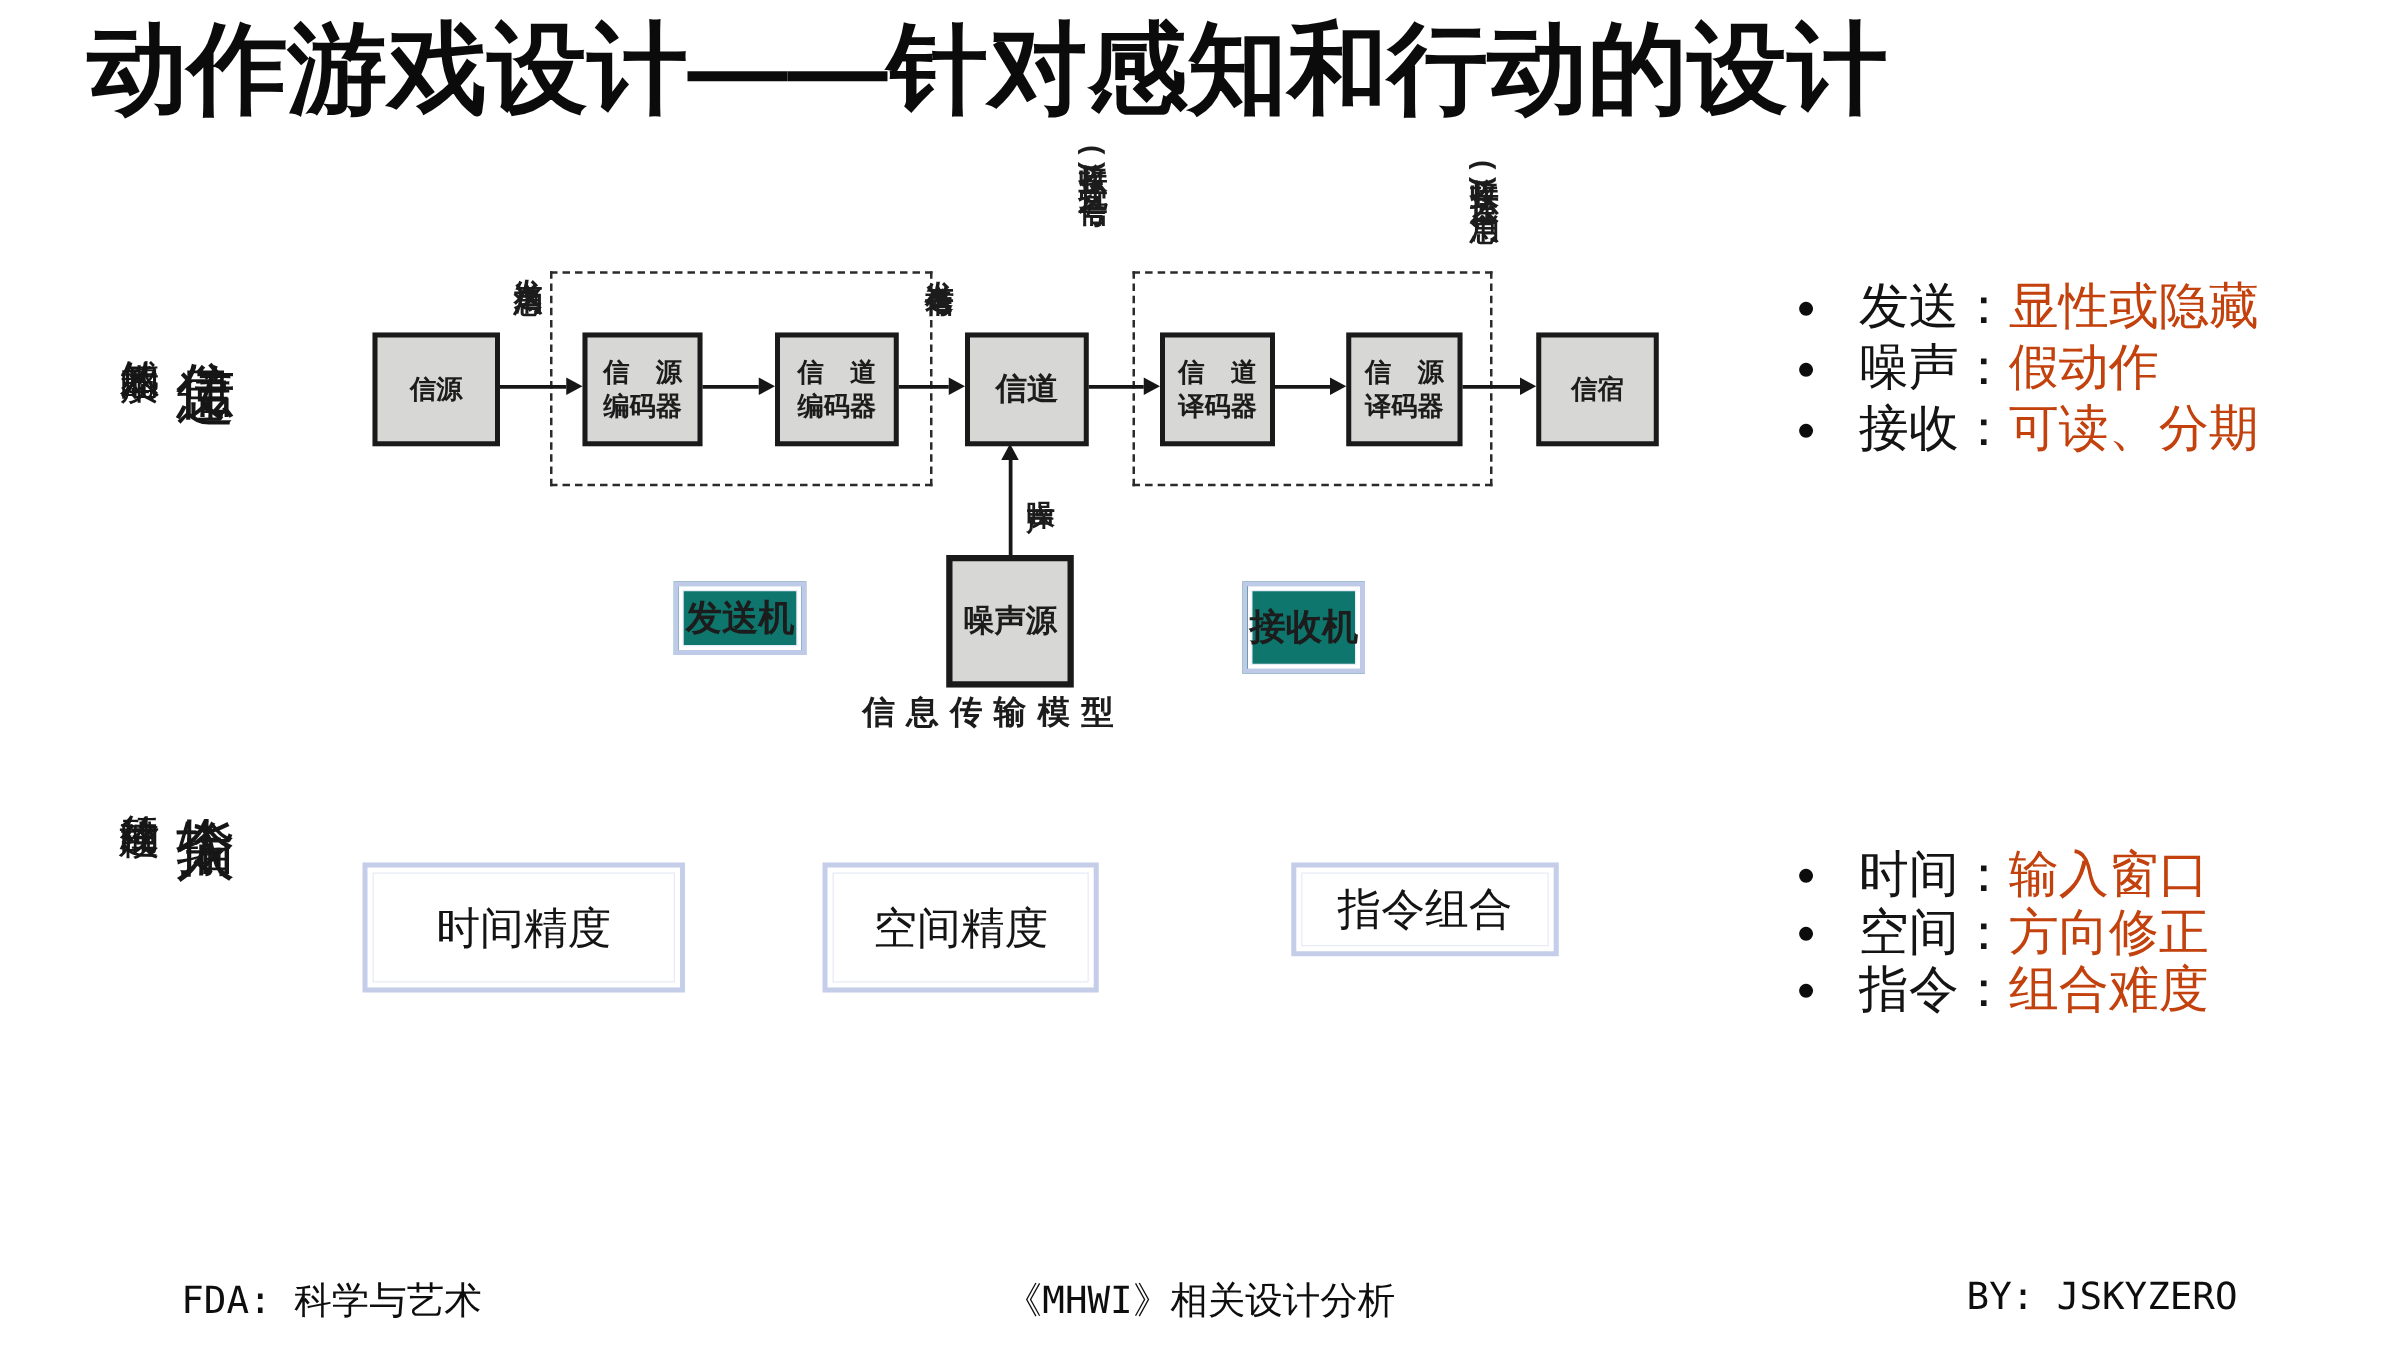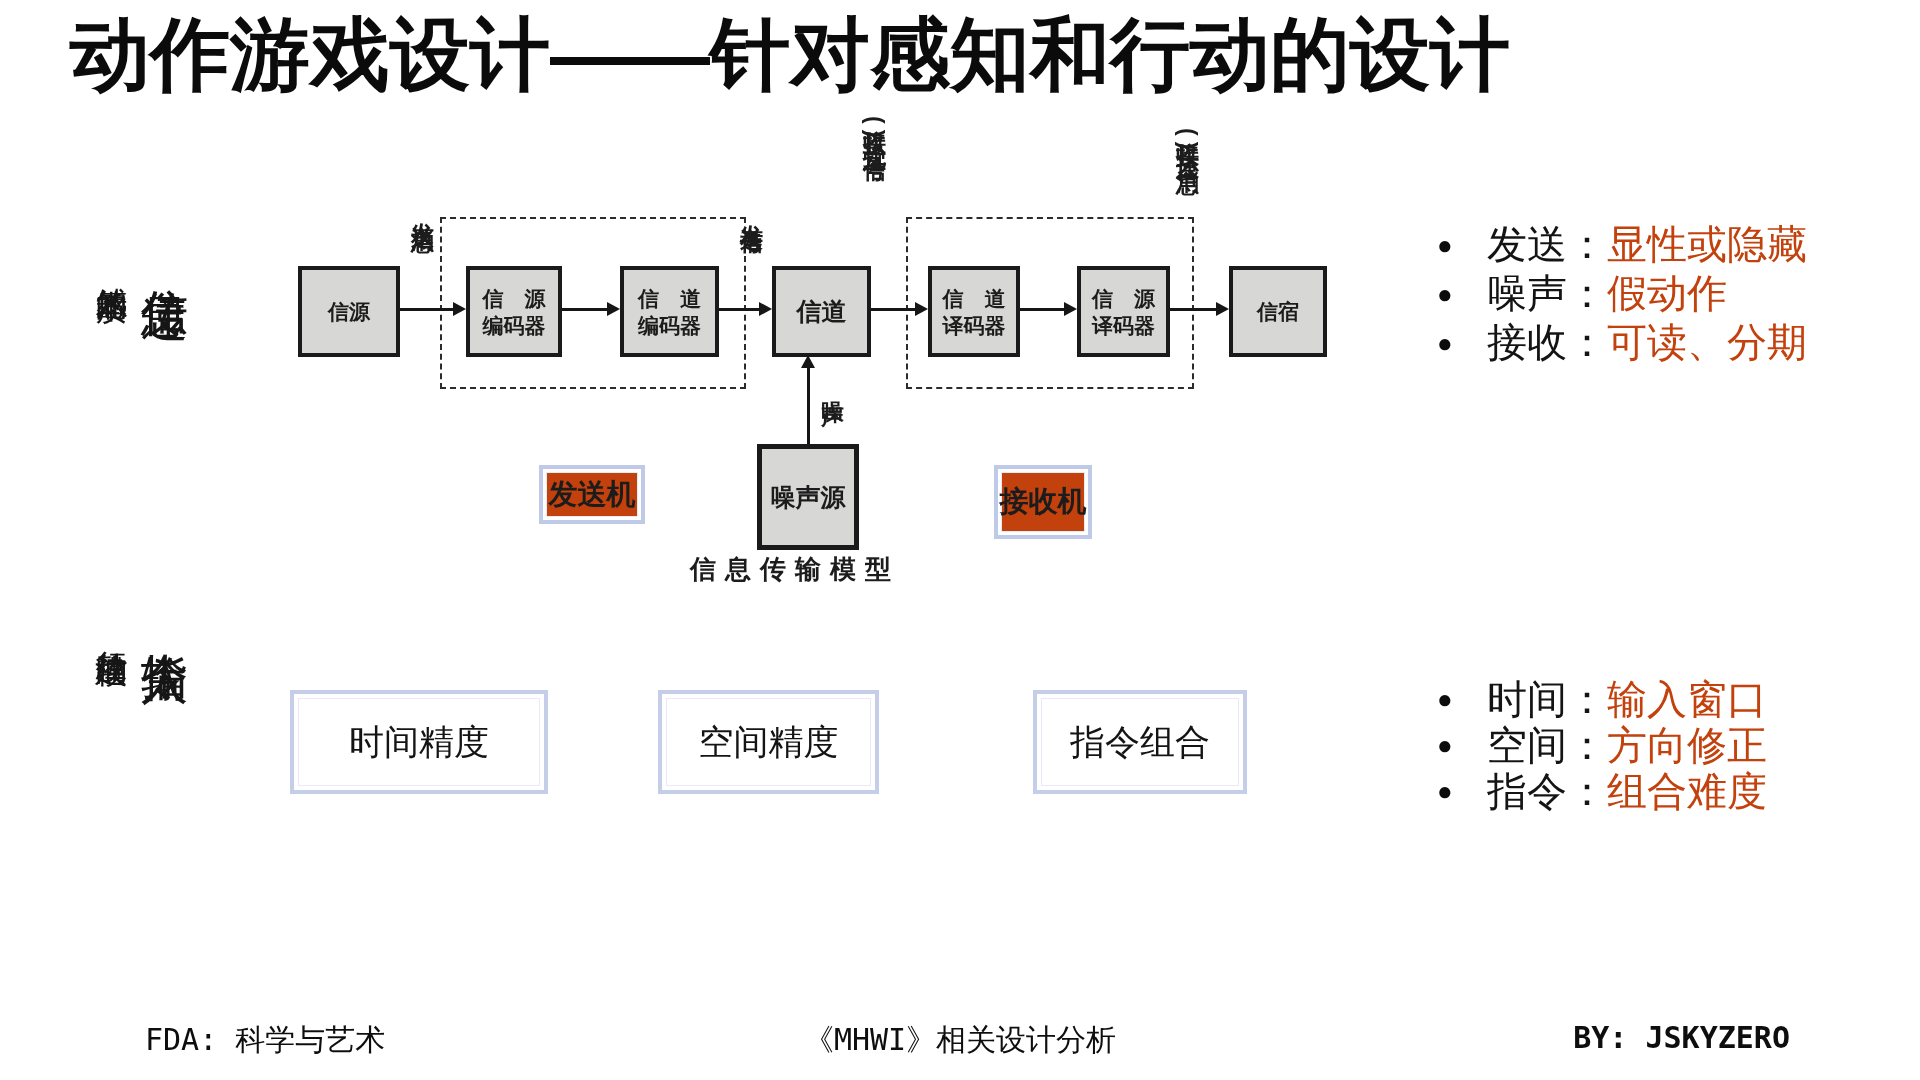--- a/index.html
+++ b/index.html
@@ -39,21 +39,21 @@
   .vline{position:absolute;width:3px;background:#161616;}
   .uptri{
     position:absolute;width:0;height:0;
     border-bottom:13px solid #161616;border-left:7px solid transparent;border-right:7px solid transparent;
   }
   .edgelabel{
     position:absolute;writing-mode:vertical-rl;text-orientation:mixed;
     font-size:23px;font-weight:700;color:#1c1c1c;letter-spacing:2px;white-space:nowrap;
   }
   .tag{
-    position:absolute;background:#c2410c;border:4px solid #bfcae8;box-sizing:border-box;
+    position:absolute;background:#0f766e;border:4px solid #bfcae8;box-sizing:border-box;
     display:flex;align-items:center;justify-content:center;
     font-size:29px;font-weight:700;color:#1c1c1c;
     box-shadow:inset 0 0 0 3px #ffffff, inset 0 0 0 4px #e7ebf6;
   }
   .caption{
     position:absolute;font-size:26px;font-weight:700;letter-spacing:9px;color:#1c1c1c;
     text-align:center;white-space:nowrap;
   }
 
   
@@ -160,21 +160,21 @@
   </div>
   <div class="brow">
     <span class="bdot">●</span>
     <span class="blabel">接收：</span>
     <span class="bvalue">可读、分期</span>
   </div>
 </div>
 
 <div class="abox" style="left:290px;top:690px;width:258px;height:104px;">时间精度</div>
 <div class="abox" style="left:658px;top:690px;width:221px;height:104px;">空间精度</div>
-<div class="abox" style="left:1033px;top:690px;width:214px;height:104px;">指令组合</div>
+<div class="abox" style="left:1033px;top:690px;width:214px;height:75px;">指令组合</div>
 
 <div class="bullets bottom" style="left:1437px;top:676px;">
   <div class="brow">
     <span class="bdot">●</span>
     <span class="blabel">时间：</span>
     <span class="bvalue">输入窗口</span>
   </div>
   <div class="brow">
     <span class="bdot">●</span>
     <span class="blabel">空间：</span>
@@ -182,13 +182,13 @@
   </div>
   <div class="brow">
     <span class="bdot">●</span>
     <span class="blabel">指令：</span>
     <span class="bvalue">组合难度</span>
   </div>
 </div>
 
 <div class="footer-item" style="left:145px;">FDA: 科学与艺术</div>
 <div class="footer-item" style="left:50%;transform:translateX(-50%);">《MHWI》相关设计分析</div>
-<div class="footer-item" style="right:130px;font-weight:bold;">BY: JSKYZERO</div>
+<div class="footer-item" style="right:130px;">BY: JSKYZERO</div>
 
 </body></html>

